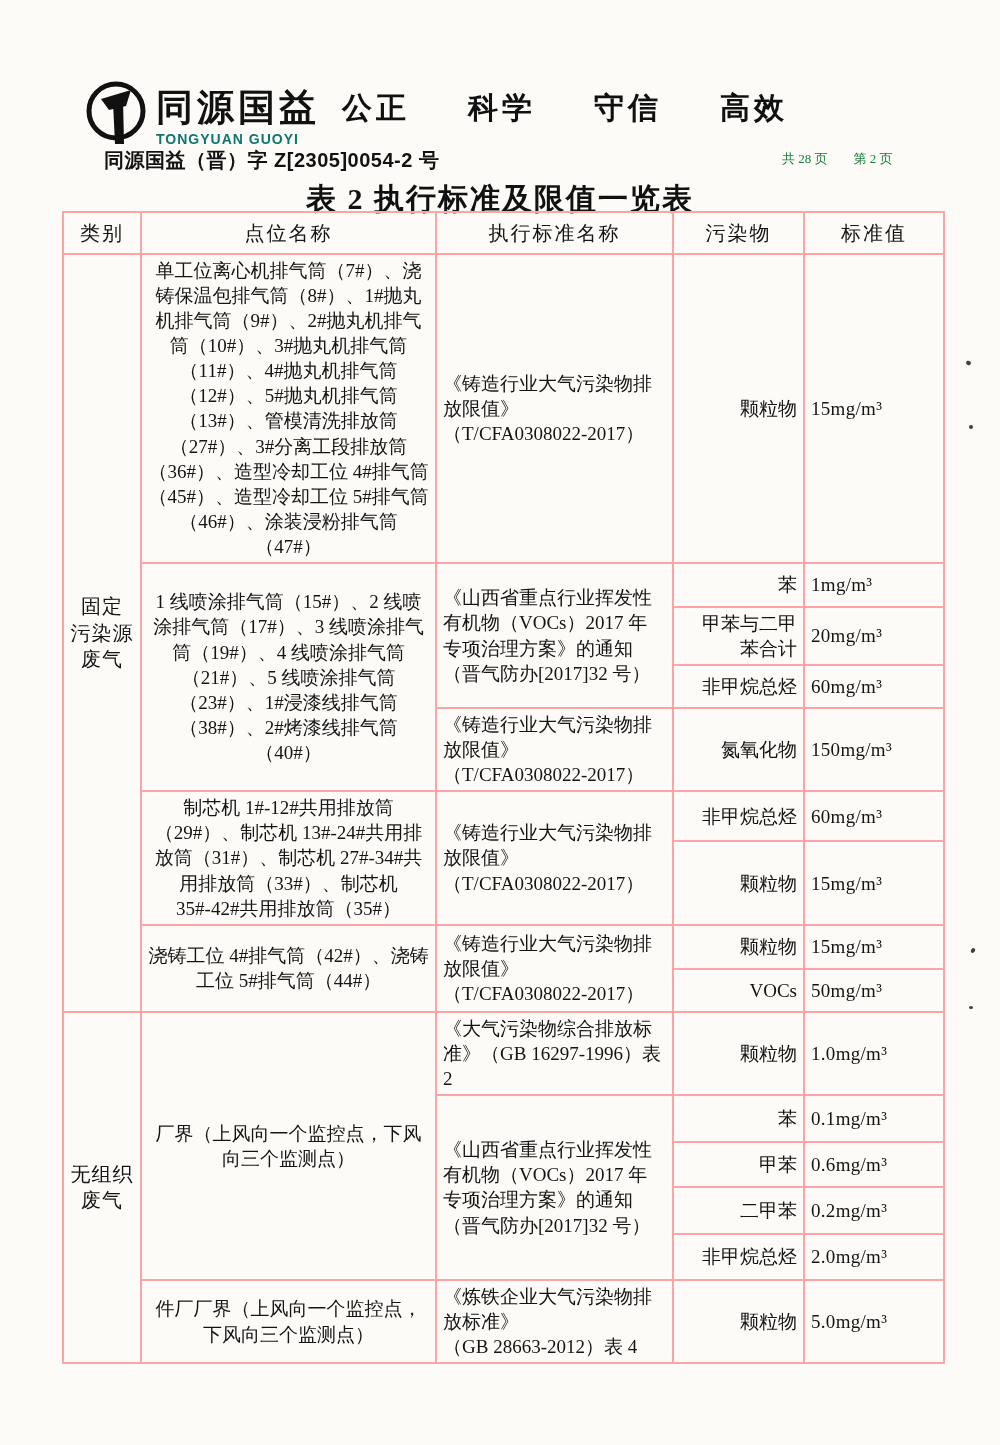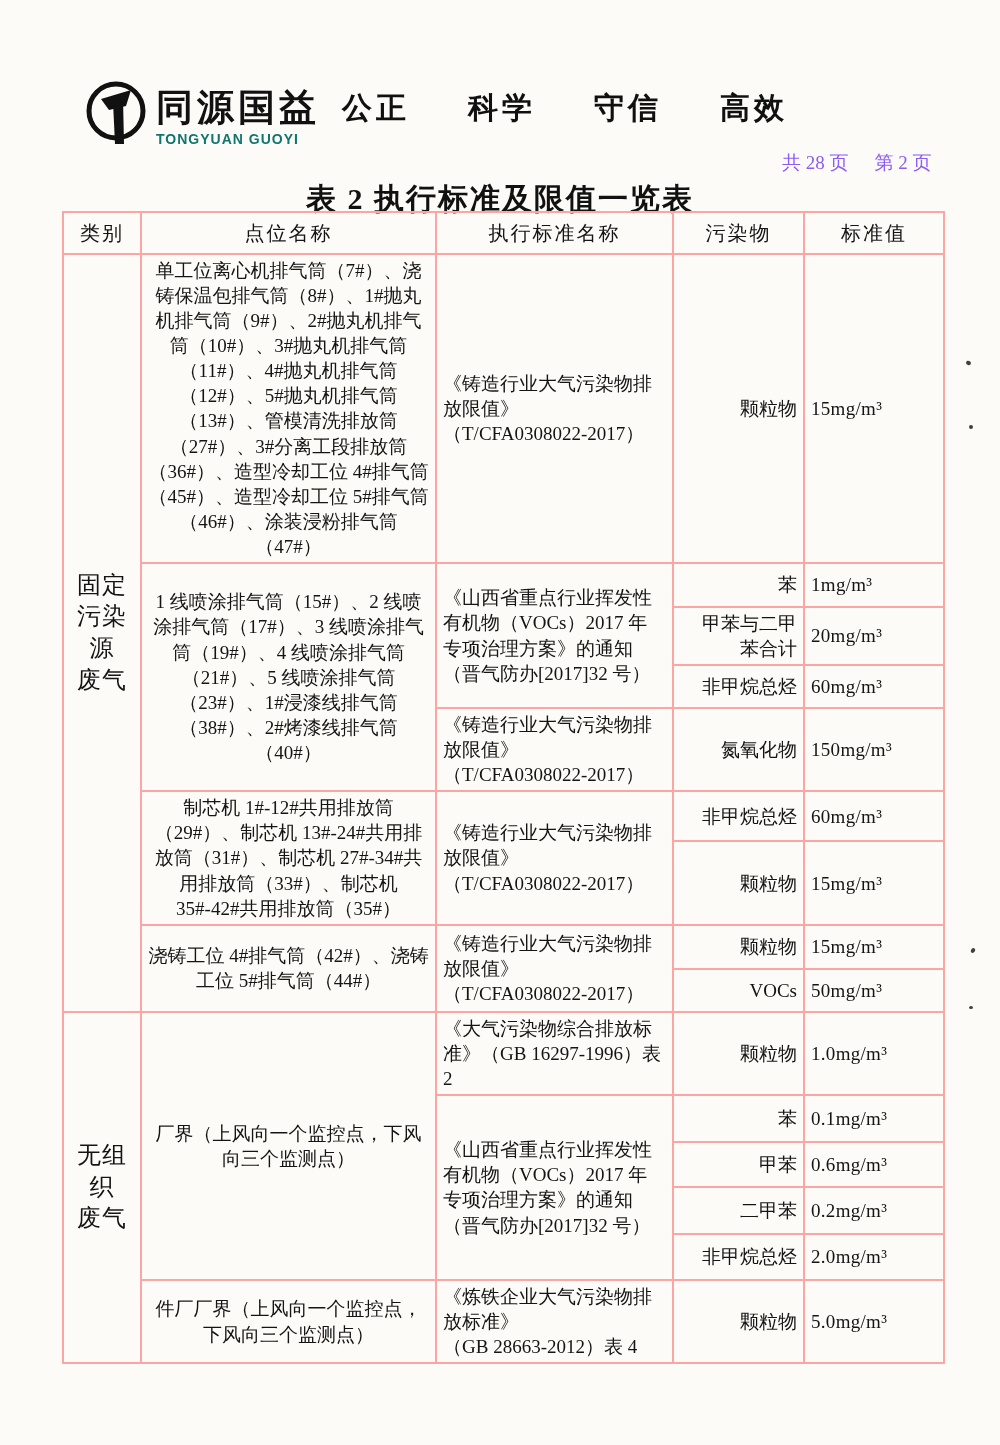--- a/index.html
+++ b/index.html
@@ -27,21 +27,21 @@
     font-family:"Liberation Sans","DejaVu Sans",sans-serif;
     font-weight:bold;font-size:30px;color:#101010;letter-spacing:4px;
   }
   .doc-line{
     position:absolute;left:104px;top:147px;
     font-family:"Liberation Sans","DejaVu Sans",sans-serif;
     font-weight:bold;font-size:20px;color:#121212;letter-spacing:0.5px;
   }
   .page-info{
     position:absolute;left:782px;top:150px;display:flex;gap:26px;
-    font-size:19px;color:#8b5cf6;
+    font-size:13px;color:#15803d;
   }
   .table-title{
     position:absolute;left:0;top:179px;width:1000px;
     text-align:center;font-size:30px;font-weight:600;letter-spacing:2px;color:#111;
   }
   
   table.std{
     position:absolute;left:62px;top:211px;
     border-collapse:collapse;table-layout:fixed;
     width:881px;
@@ -56,21 +56,21 @@
     border:2px solid #fca5a5;
     vertical-align:middle;
     padding:3px 6px;
     line-height:1.32;
     font-weight:normal;
     overflow:hidden;
   }
   th.colhead{font-size:20px;text-align:center;letter-spacing:2px;}
   td.cat{
     text-align:center;white-space:pre-line;
-    font-size:24px;line-height:1.55;letter-spacing:1px;padding:0 2px;
+    font-size:20px;line-height:1.55;letter-spacing:1px;padding:0 2px;
   }
   td.point{text-align:center;padding:4px 7px;line-height:1.3;}
   td.stdname{text-align:left;white-space:pre-line;padding:4px 5px 4px 9px;line-height:1.38;}
   td.pol{text-align:right;white-space:pre-line;padding-left:10px;line-height:1.3;}
   td.val{text-align:left;padding-left:13px;letter-spacing:0.3px;}
   
   tr.hh{height:42px;}
   tr.r1{height:298px;} tr.r2{height:44px;} tr.r3{height:55px;} tr.r4{height:43px;}
   tr.r5{height:83px;}  tr.r6{height:47px;} tr.r7{height:78px;} tr.r8{height:44px;}
   tr.r9{height:43px;}  tr.r10{height:78px;} tr.r11{height:47px;} tr.r12{height:45px;}
@@ -97,20 +97,21 @@
   <div class="logo-text">
     <div class="logo-cn">同源国益</div>
     <div class="logo-en">TONGYUAN GUOYI</div>
   </div>
   <div class="slogan">
     <span>公正</span>
     <span>科学</span>
     <span>守信</span>
     <span>高效</span>
   </div>
+  <div class="doc-line">同源国益（晋）字 Z[2305]0054-2 号</div>
   <div class="page-info">
     <span>共 28 页</span>
     <span>第 2 页</span>
   </div>
   <div class="table-title">表 2 执行标准及限值一览表</div>
 
   <table class="std">
     <colgroup>
         <col class="c1">
         <col class="c2">

